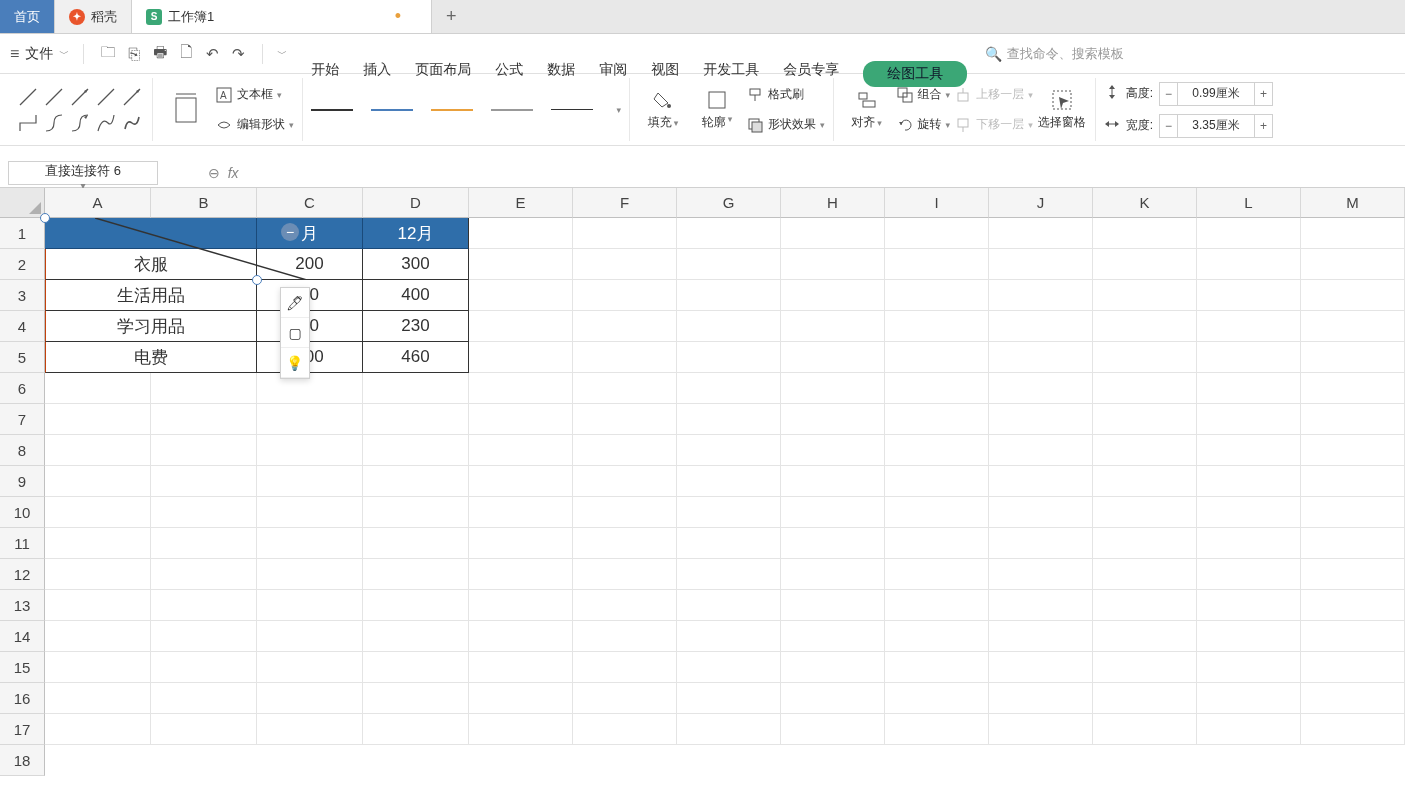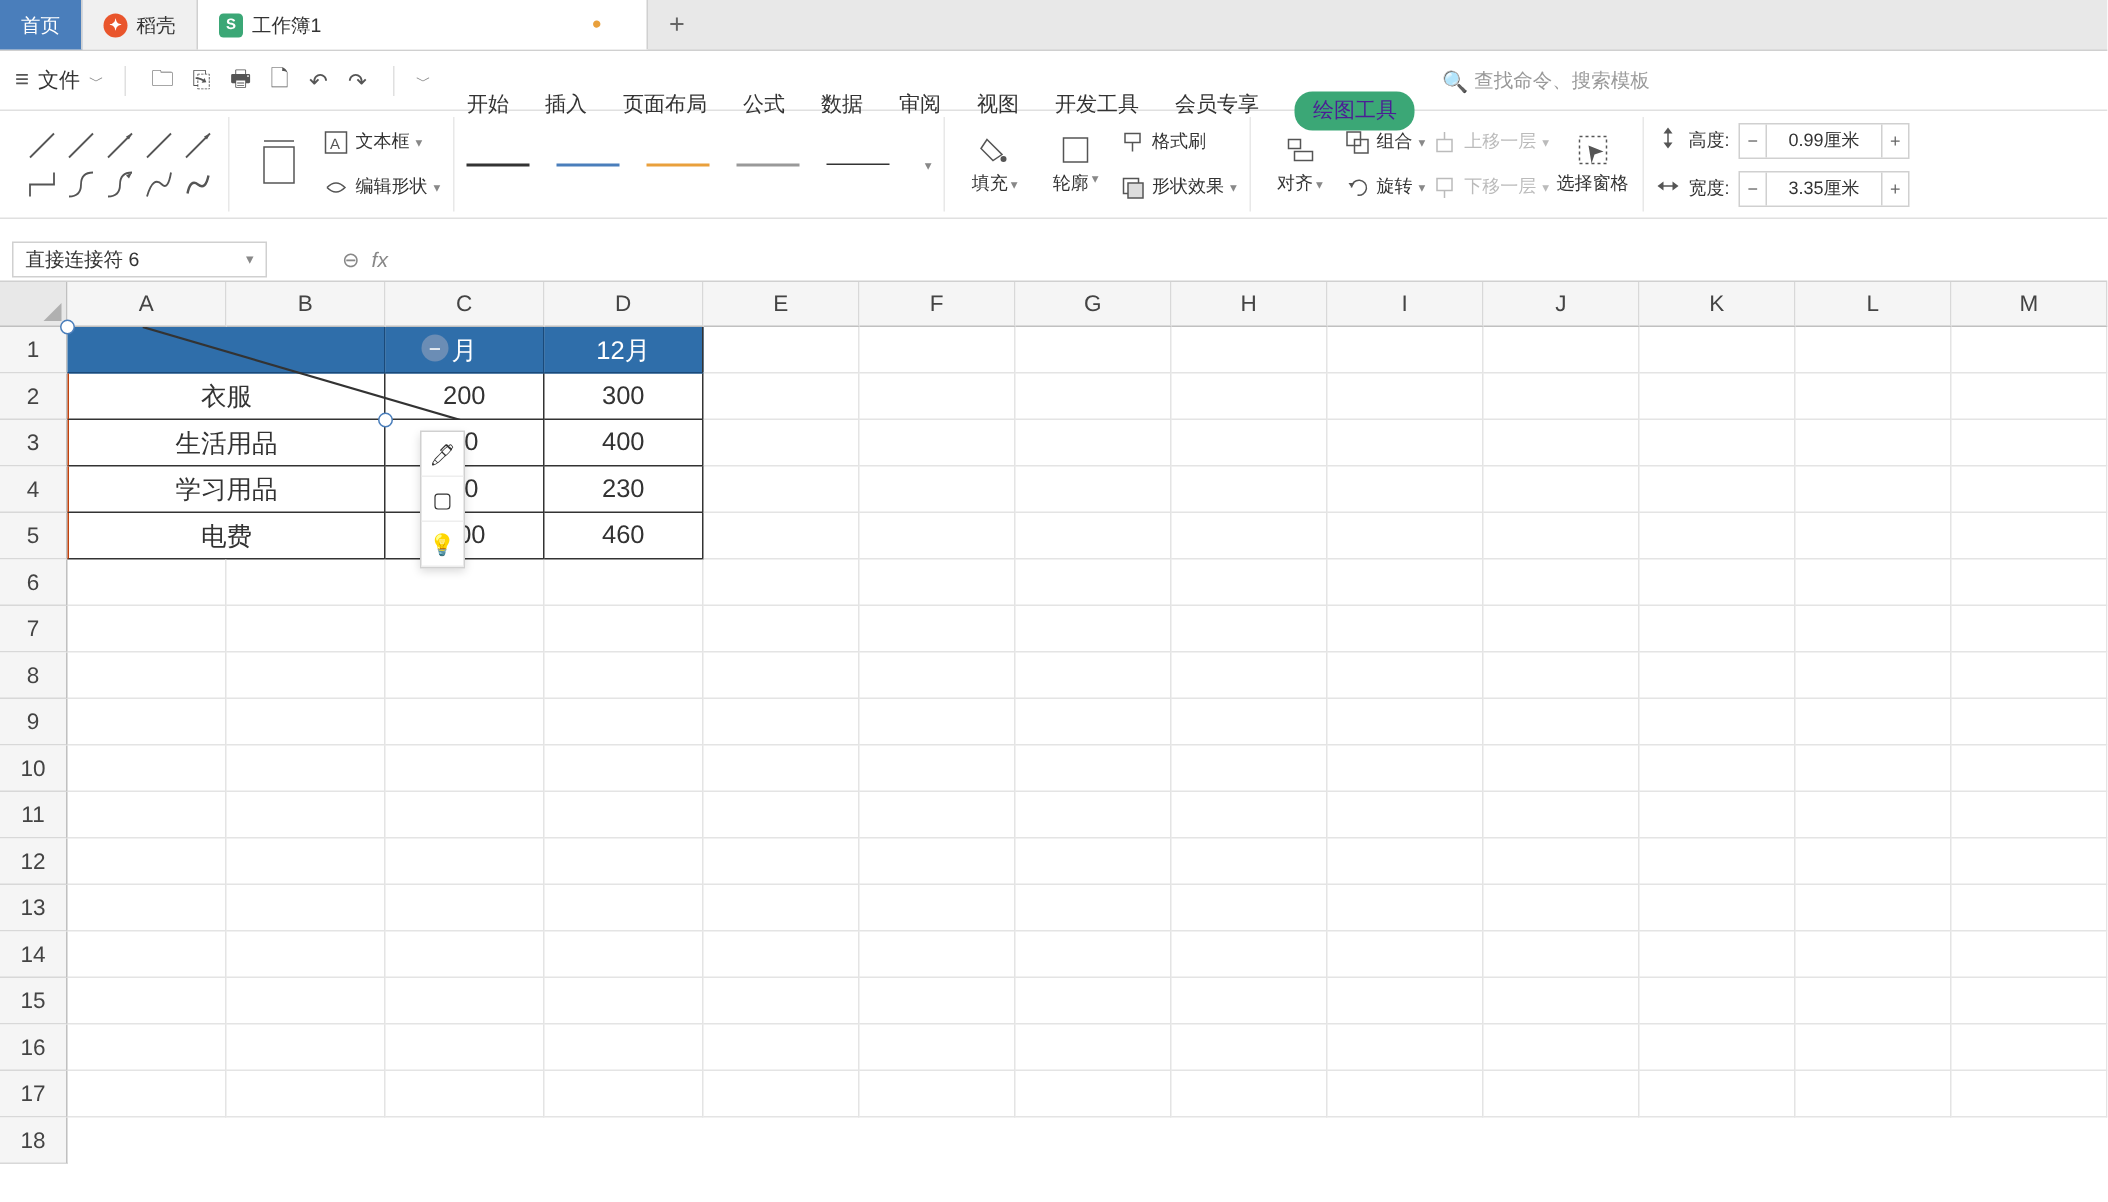--- a/index.html
+++ b/index.html
@@ -18,21 +18,21 @@
 
 .menu-bar { height: 40px; background: #fff; display: flex; align-items: center; padding: 0 10px; gap: 4px; border-bottom: 1px solid #e0e0e0; }
 .menu-bar .left-group { display: flex; align-items: center; gap: 6px; }
 .menu-bar .hamburger { font-size: 16px; color: #555; }
 .menu-bar .file-label { font-size: 14px; }
 .menu-bar .chev { font-size: 10px; color: #888; }
 .menu-bar .divider { width: 1px; height: 20px; background: #e0e0e0; margin: 0 8px; }
 .menu-bar .qat-icon { width: 20px; height: 20px; display: inline-flex; align-items: center; justify-content: center; color: #555; font-size: 15px; }
 .menu-bar .menu-items { display: flex; gap: 24px; margin-left: 20px; font-size: 14px; }
 .menu-bar .menu-item { cursor: pointer; margin-top: 40px; }
-.menu-bar .menu-item.drawing { background: #3ba776; color: #4c1d95; padding: 4px 12px; border-radius: 12px; }
+.menu-bar .menu-item.drawing { background: #3ba776; color: #0f172a; padding: 4px 24px; border-radius: 12px; }
 .menu-bar .search { margin-left: 14px; display: flex; align-items: center; gap: 4px; color: #999; font-size: 13px; }
 .menu-bar .search .icon { font-size: 14px; }
 
 .ribbon { height: 72px; background: #fff; display: flex; align-items: stretch; border-bottom: 1px solid #e0e0e0; padding: 4px 8px; }
 .ribbon-group { display: flex; align-items: center; padding: 0 8px; border-right: 1px solid #e8e8e8; gap: 4px; flex-shrink: 0; }
 .ribbon-group.last { border-right: none; }
 .line-grid { display: grid; grid-template-columns: repeat(5, 24px); grid-template-rows: repeat(2, 24px); gap: 2px; }
 .line-cell { display: flex; align-items: center; justify-content: center; }
 .big-btn { display: flex; flex-direction: column; align-items: center; justify-content: center; width: 50px; gap: 2px; font-size: 12px; cursor: pointer; }
 .big-btn .icon-box { width: 24px; height: 24px; display: flex; align-items: center; justify-content: center; }
@@ -44,21 +44,21 @@
 .line-style.blue { background: #4a7ebb; }
 .line-style.orange { background: #e9a03c; }
 .line-style.gray { background: #999; }
 .dim-row { display: flex; align-items: center; gap: 6px; font-size: 12px; white-space: nowrap; }
 .dim-input { display: flex; align-items: center; border: 1px solid #d0d0d0; height: 24px; }
 .dim-input .val { width: 76px; text-align: center; font-size: 12px; }
 .dim-input .spin { width: 18px; text-align: center; border-left: 1px solid #d0d0d0; cursor: pointer; color: #666; height: 100%; display: flex; align-items: center; justify-content: center; }
 .dim-input .spin.l { border-left: none; border-right: 1px solid #d0d0d0; }
 
 .name-box-row { height: 30px; display: flex; align-items: center; border-bottom: 1px solid #d0d0d0; padding: 0 8px; gap: 10px; background: #fff; margin-top: 12px; }
-.name-box { width: 170px; height: 24px; border: 1px solid #d0d0d0; display: flex; align-items: center; padding: 0 8px; font-size: 13px; justify-content: space-between; }
+.name-box { width: 150px; height: 24px; border: 1px solid #d0d0d0; display: flex; align-items: center; padding: 0 8px; font-size: 13px; justify-content: space-between; flex-direction: column; }
 .name-box .dd { font-size: 10px; color: #888; }
 .fx-icons { display: flex; gap: 8px; align-items: center; color: #888; font-size: 14px; margin-left: 40px; }
 .fx-input { flex: 1; height: 24px; }
 
 .sheet-area { display: flex; }
 .row-hdr-col { width: 50px; }
 .corner { height: 30px; background: #e8e8e8; border-right: 1px solid #c0c0c0; border-bottom: 1px solid #c0c0c0; position: relative; }
 .corner::after { content: ""; position: absolute; right: 3px; bottom: 3px; border-style: solid; border-width: 0 0 12px 12px; border-color: transparent transparent #b0b0b0 transparent; }
 .row-hdr { height: 31px; background: #f5f5f5; border-right: 1px solid #c0c0c0; border-bottom: 1px solid #d8d8d8; display: flex; align-items: center; justify-content: center; font-size: 15px; color: #444; }
 .grid-col { flex: 1; position: relative; }

